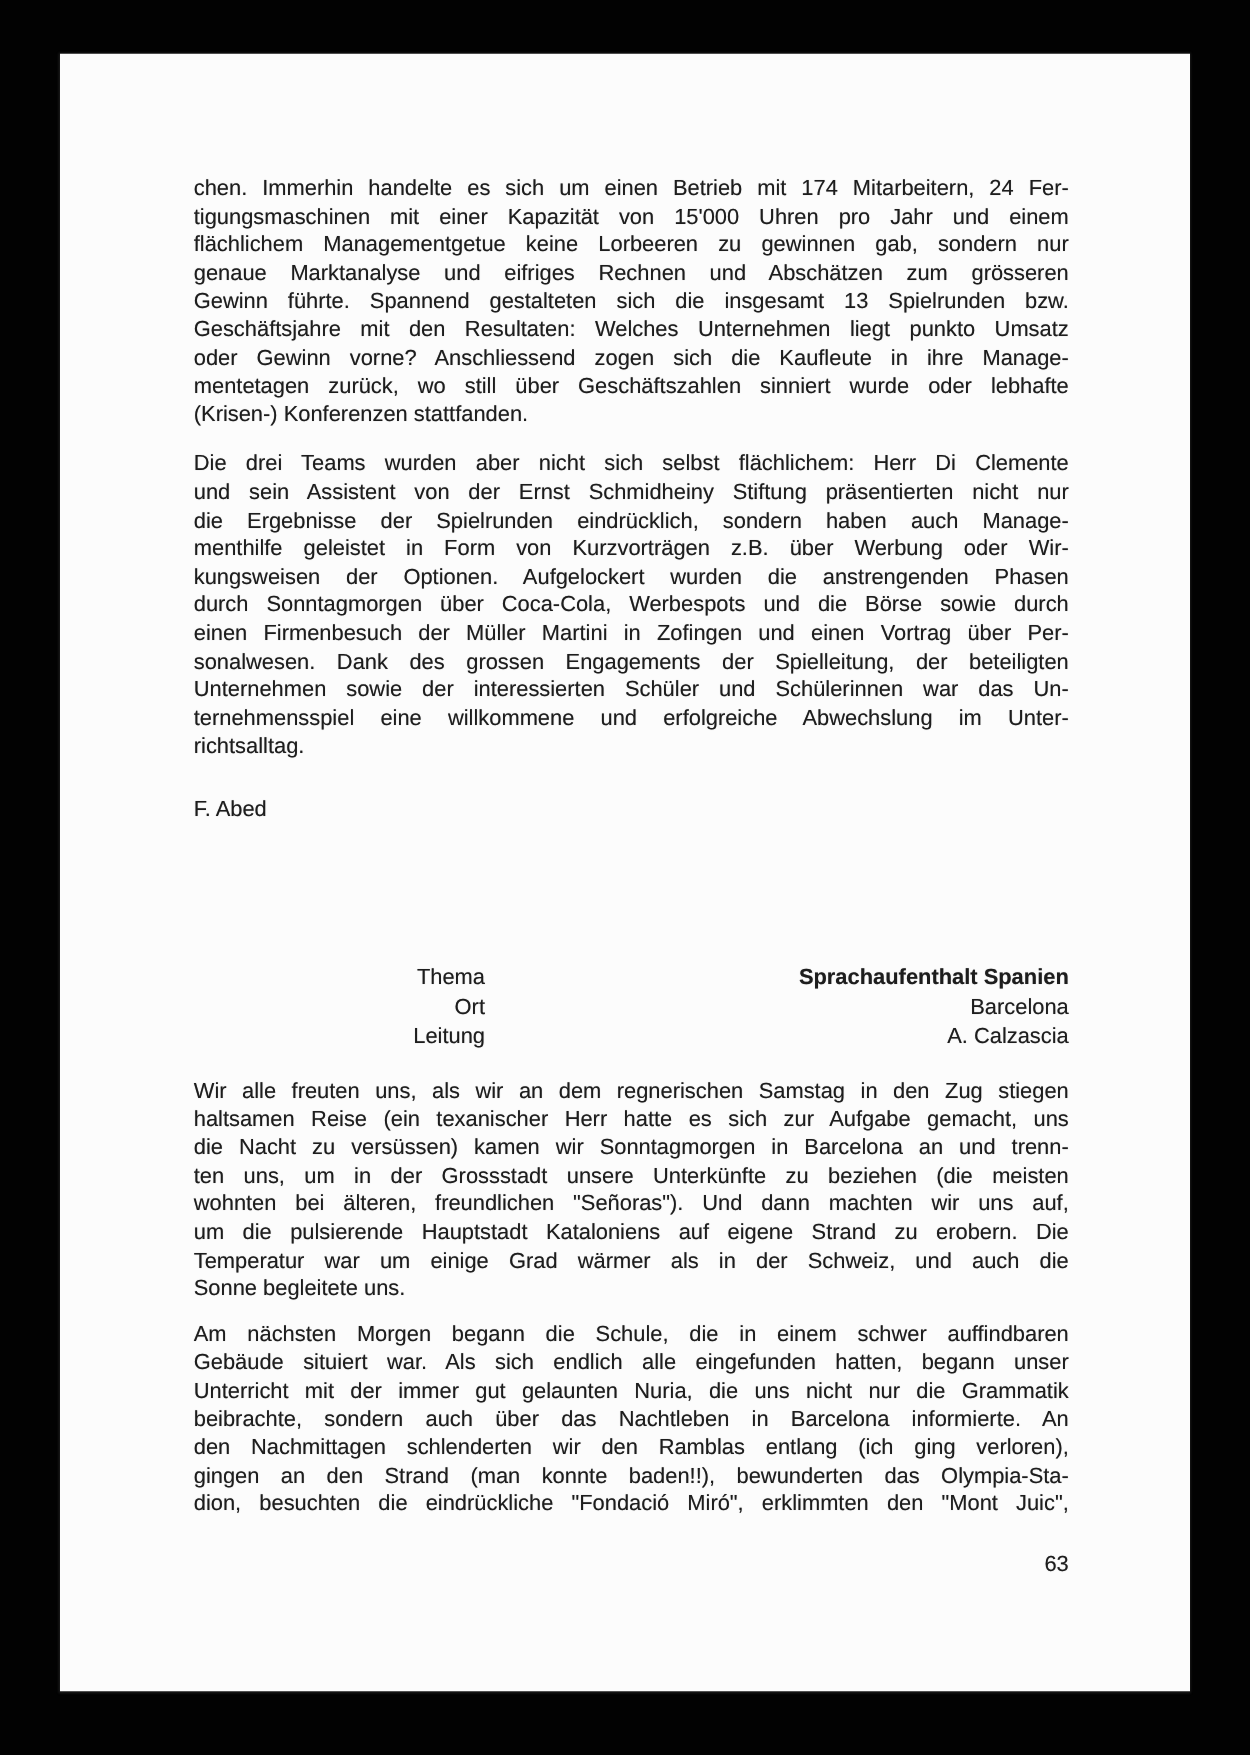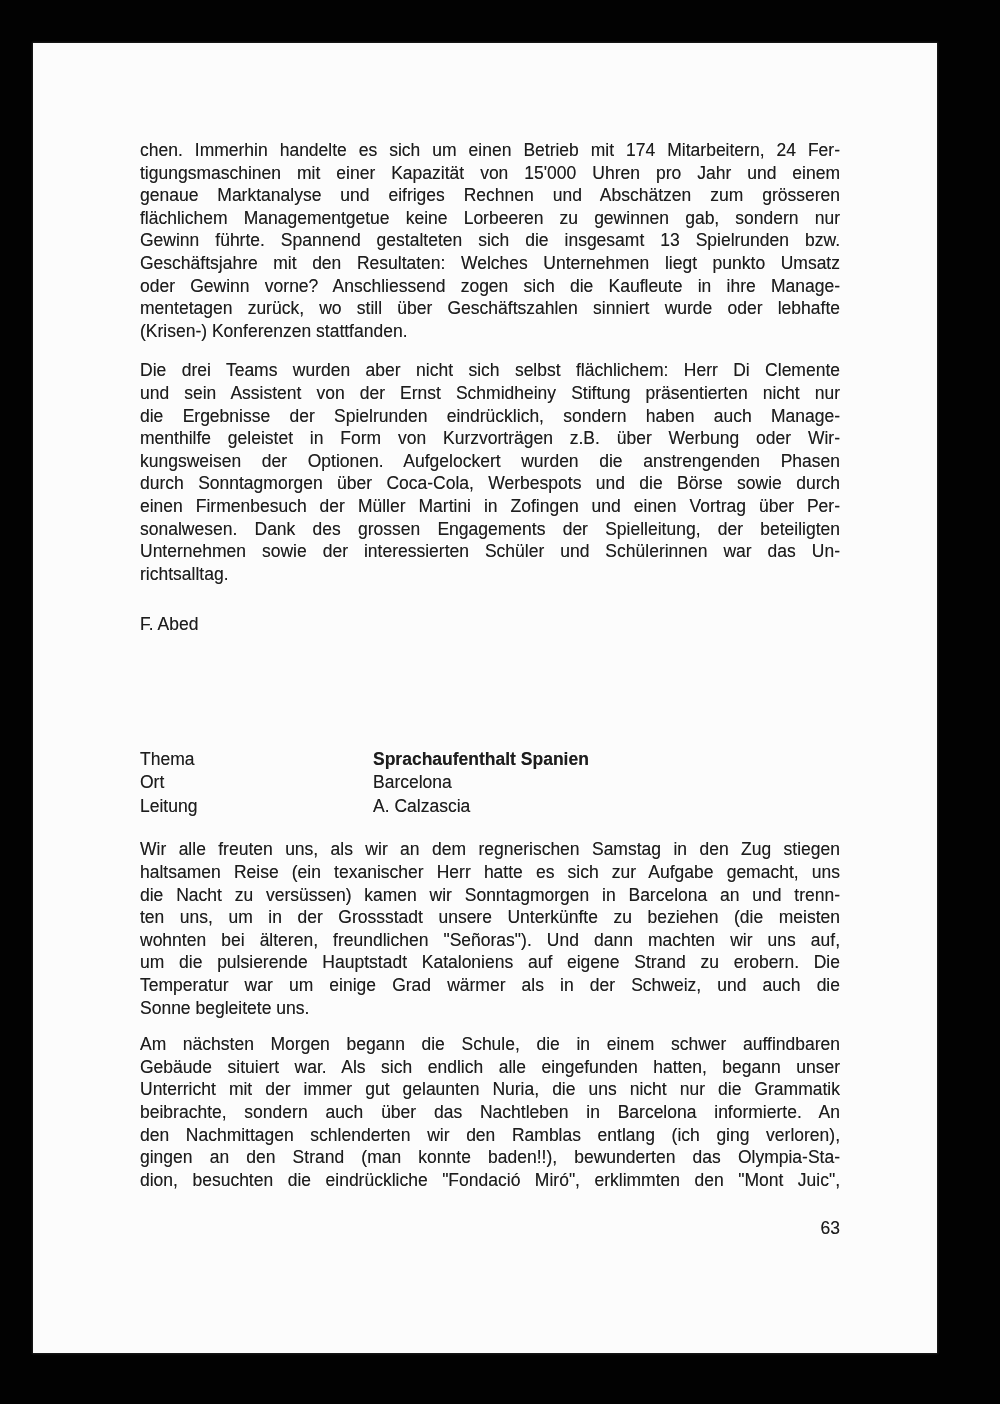--- a/index.html
+++ b/index.html
@@ -9,21 +9,21 @@
   }
   .stage {
     position: relative;
     width: 1000px;
     height: 1404px;
     background: #020202;
     overflow: hidden;
   }
   .paper {
     position: absolute;
-    left: 33px;
+    left: 48px;
     top: 43px;
     width: 904px;
     height: 1310px;
     background: #fcfcfc;
     box-shadow: 0 0 2px 1px rgba(120,120,120,0.25);
   }
   .content {
     position: absolute;
     left: 107px;
     top: 0;
@@ -43,58 +43,59 @@
     text-align: justify;
     text-align-last: justify;
     text-justify: inter-word;
     white-space: normal;
   }
   .jline.last { text-align-last: left; }
   .signature {
     margin-top: 28px;
   }
   .meta { margin-top: 112px; line-height: 23.5px; }
-  .meta-row { display: flex; }
+  .meta-row { display: flex; text-align: right; }
   .meta-label { width: 233px; flex: 0 0 233px; }
   .meta-value { flex: 1; }
   .meta-value.bold { font-weight: bold; }
   .page-number {
     margin-top: 26px;
     text-align: right;
   }
 </style>
 </head>
 <body>
 
 <div class="stage">
   <div class="paper">
     <div class="content">
 
       <div class="para p1">
         <div class="jline">chen. Immerhin handelte es sich um einen Betrieb mit 174 Mitarbeitern, 24 Fer-</div>
         <div class="jline">tigungsmaschinen mit einer Kapazität von 15'000 Uhren pro Jahr und einem</div>
+        <div class="jline">flächlichem Managementgetue keine Lorbeeren zu gewinnen gab, sondern nur</div>
         <div class="jline">genaue Marktanalyse und eifriges Rechnen und Abschätzen zum grösseren</div>
-        <div class="jline">flächlichem Managementgetue keine Lorbeeren zu gewinnen gab, sondern nur</div>
         <div class="jline">Gewinn führte. Spannend gestalteten sich die insgesamt 13 Spielrunden bzw.</div>
         <div class="jline">Geschäftsjahre mit den Resultaten: Welches Unternehmen liegt punkto Umsatz</div>
         <div class="jline">oder Gewinn vorne? Anschliessend zogen sich die Kaufleute in ihre Manage-</div>
         <div class="jline">mentetagen zurück, wo still über Geschäftszahlen sinniert wurde oder lebhafte</div>
         <div class="jline last">(Krisen-) Konferenzen stattfanden.</div>
       </div>
 
       <div class="para p2">
         <div class="jline">Die drei Teams wurden aber nicht sich selbst flächlichem: Herr Di Clemente</div>
         <div class="jline">und sein Assistent von der Ernst Schmidheiny Stiftung präsentierten nicht nur</div>
         <div class="jline">die Ergebnisse der Spielrunden eindrücklich, sondern haben auch Manage-</div>
         <div class="jline">menthilfe geleistet in Form von Kurzvorträgen z.B. über Werbung oder Wir-</div>
         <div class="jline">kungsweisen der Optionen. Aufgelockert wurden die anstrengenden Phasen</div>
         <div class="jline">durch Sonntagmorgen über Coca-Cola, Werbespots und die Börse sowie durch</div>
         <div class="jline">einen Firmenbesuch der Müller Martini in Zofingen und einen Vortrag über Per-</div>
         <div class="jline">sonalwesen. Dank des grossen Engagements der Spielleitung, der beteiligten</div>
         <div class="jline">Unternehmen sowie der interessierten Schüler und Schülerinnen war das Un-</div>
+        <div class="jline">ternehmensspiel eine willkommene und erfolgreiche Abwechslung im Unter-</div>
         <div class="jline last">richtsalltag.</div>
       </div>
 
       <div class="signature">F. Abed</div>
 
       <div class="meta">
         <div class="meta-row">
           <div class="meta-label">Thema</div>
           <div class="meta-value bold">Sprachaufenthalt Spanien</div>
         </div>

